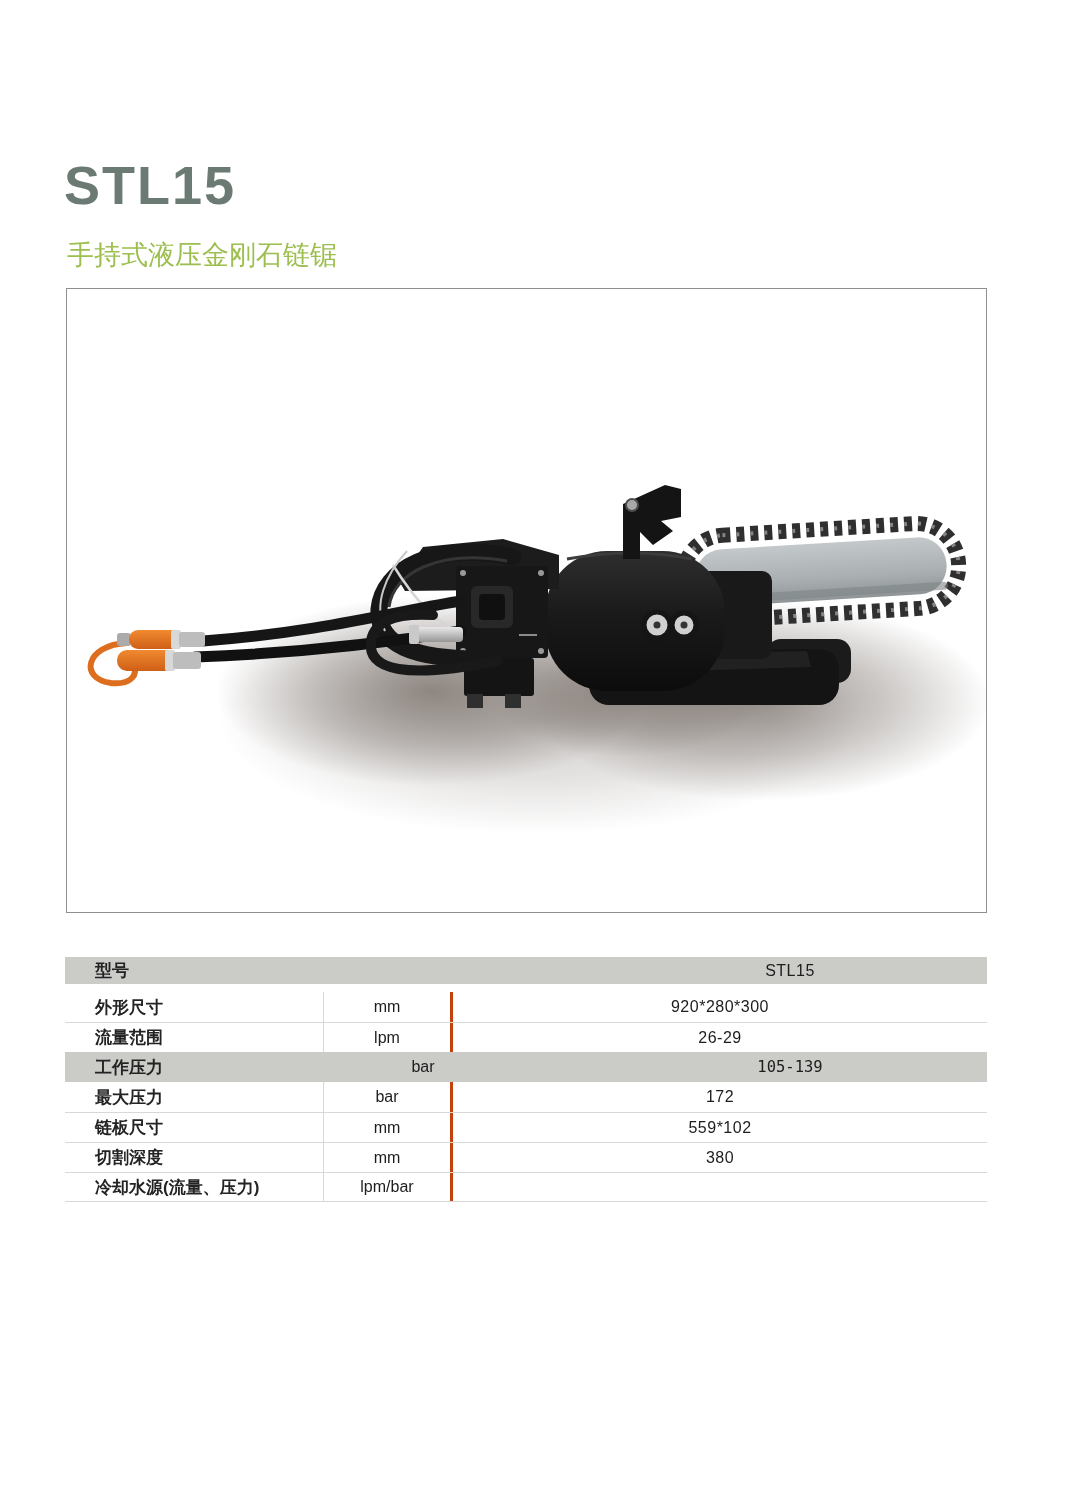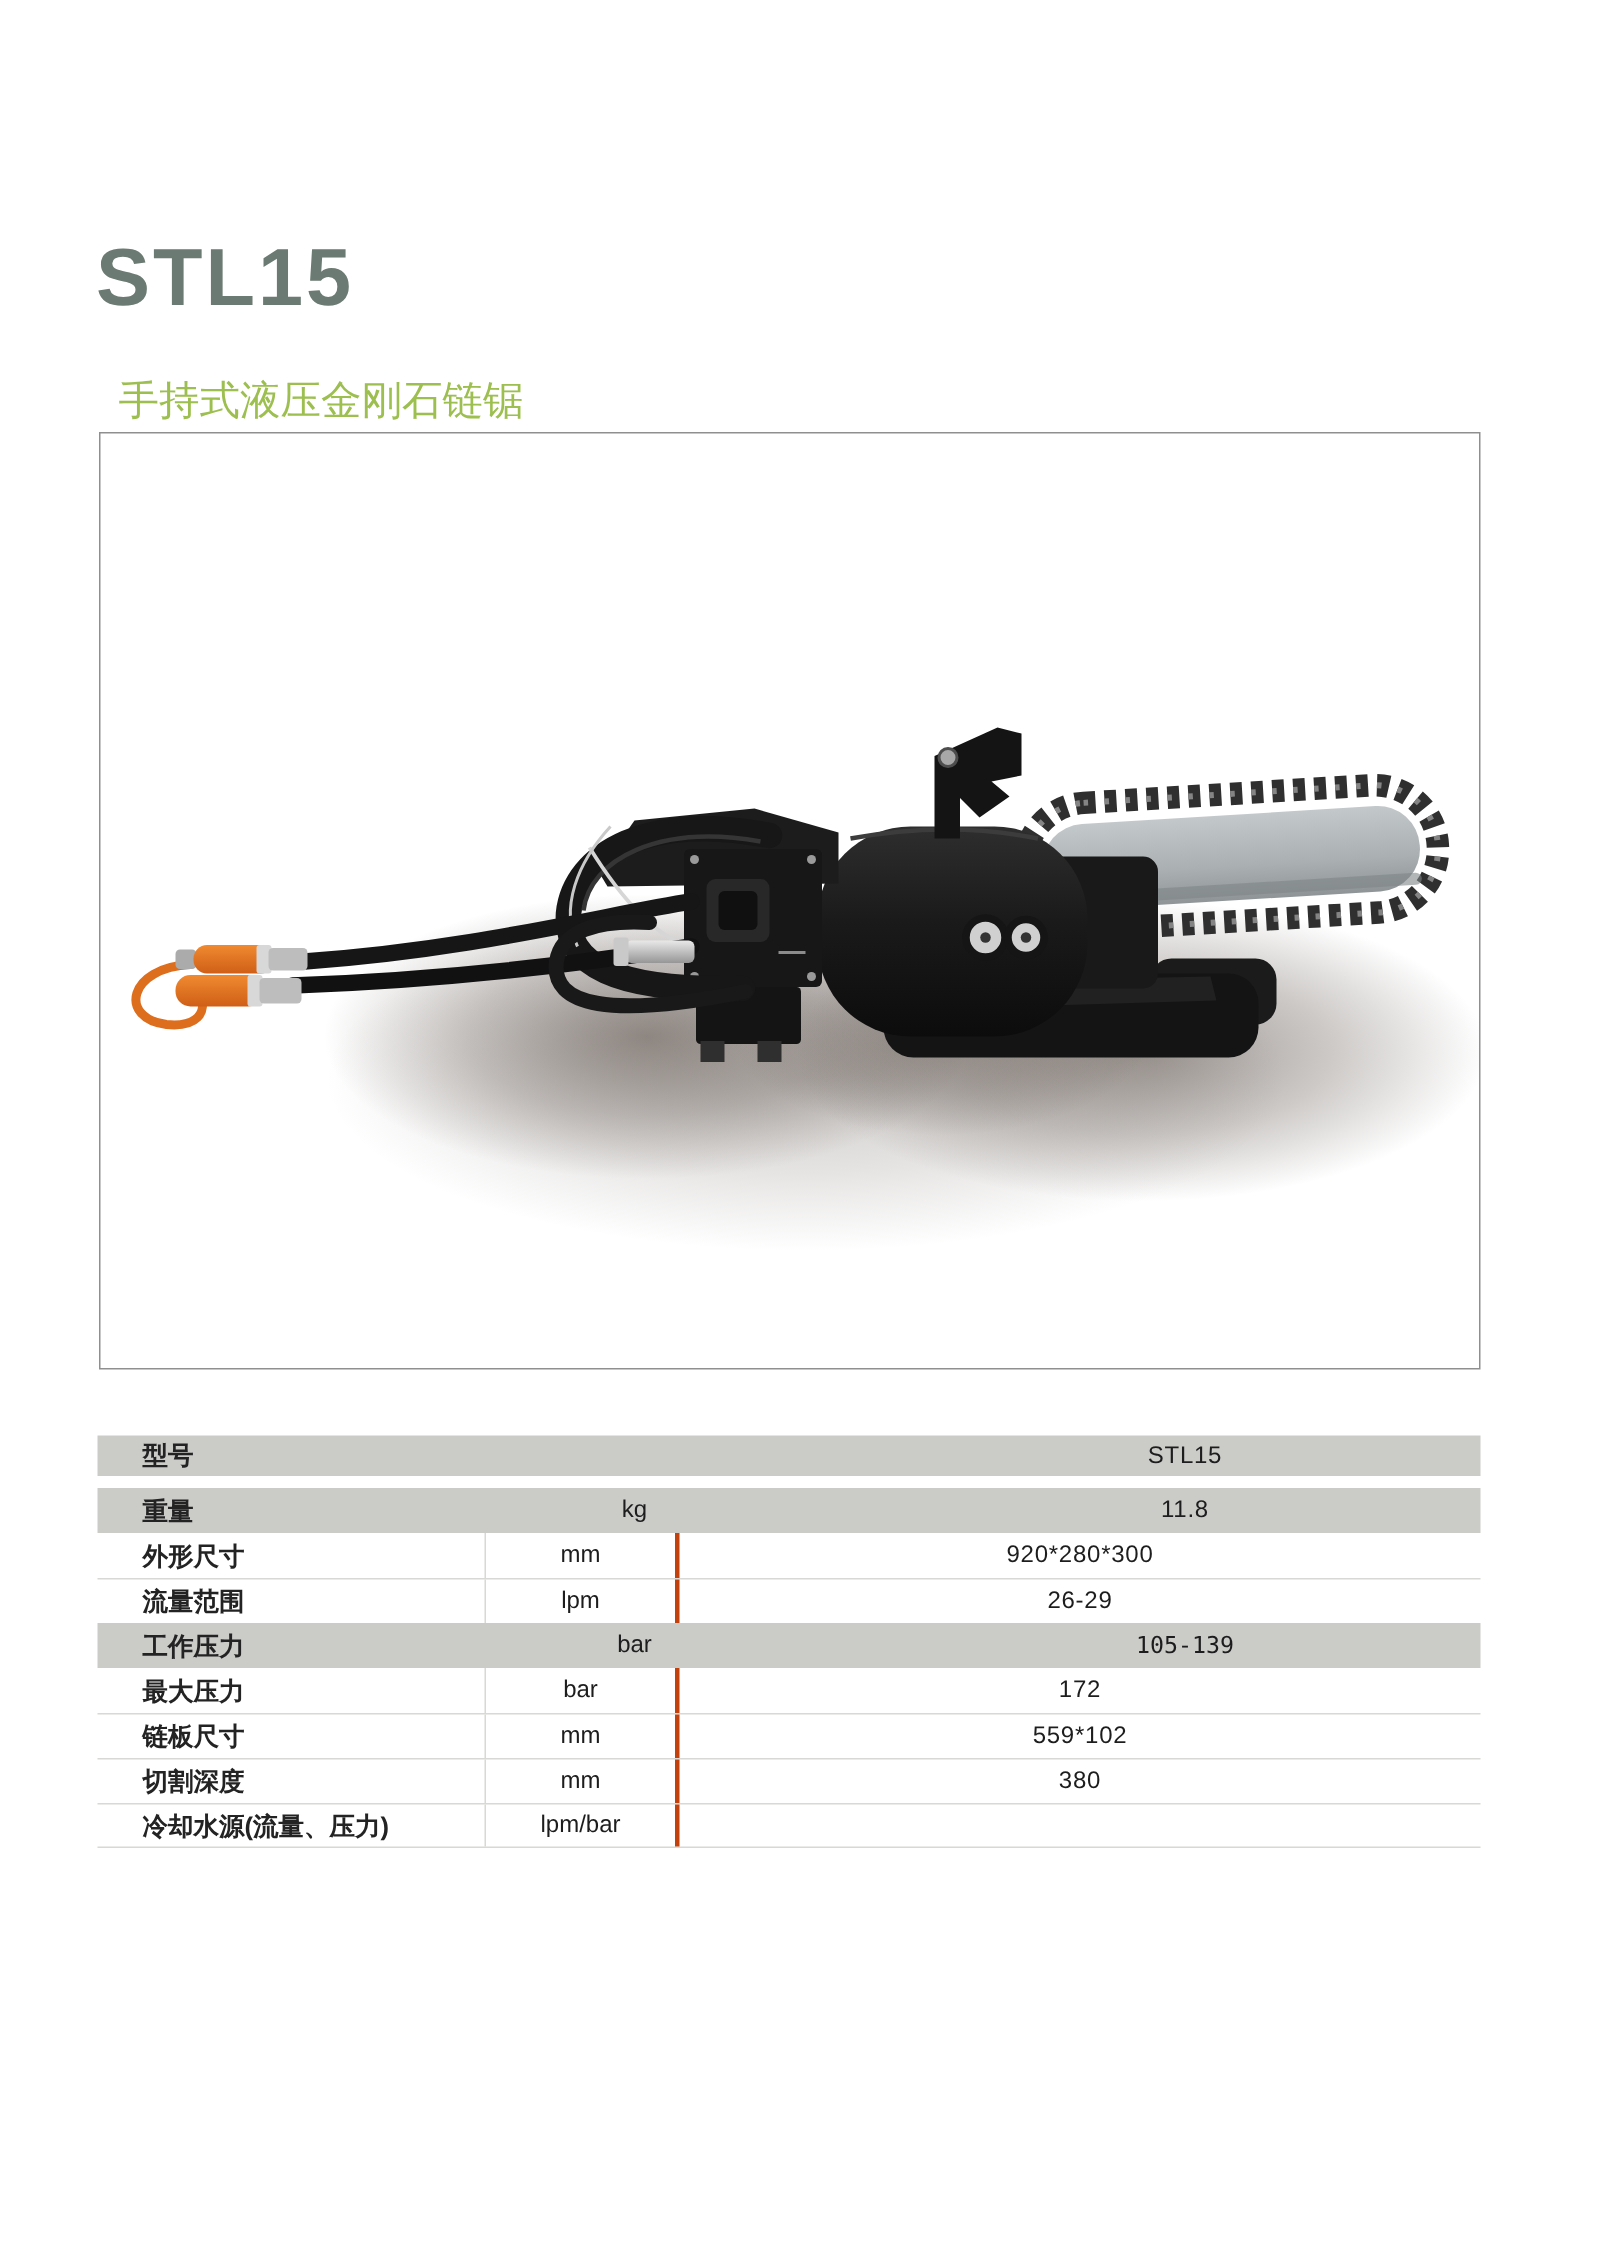--- a/index.html
+++ b/index.html
@@ -17,21 +17,21 @@
     margin:0;
     font-size:54px;
     font-weight:700;
     letter-spacing:2px;
     color:#6b7a72;
     font-family:"Liberation Sans", sans-serif;
   }
   .page-subtitle{
     position:absolute;
     left:67px;top:237px;
-    margin:12px;
+    margin:0;
     font-size:27px;
     font-weight:500;
     color:#9cbf4f;
   }
   .image-frame{
     position:absolute;
     left:66px;top:288px;
     width:919px;height:623px;
     border:1px solid #8f8f8f;
     background:#ffffff;
@@ -186,25 +186,20 @@
   </div>
 
   <div class="spec-table">
 
     <div class="row shaded first">
       <span class="cell-label">型号</span>
       <span class="cell-unit"></span>
       <span class="cell-value">STL15</span>
     </div>
 
-    <div class="row shaded">
-      <span class="cell-label">重量</span>
-      <span class="cell-unit">kg</span>
-      <span class="cell-value">11.8</span>
-    </div>
 
     <div class="row white">
       <span class="cell-label">外形尺寸</span>
       <span class="cell-unit">mm</span>
       <span class="cell-value">920*280*300</span>
     </div>
 
     <div class="row white">
       <span class="cell-label">流量范围</span>
       <span class="cell-unit">lpm</span>

